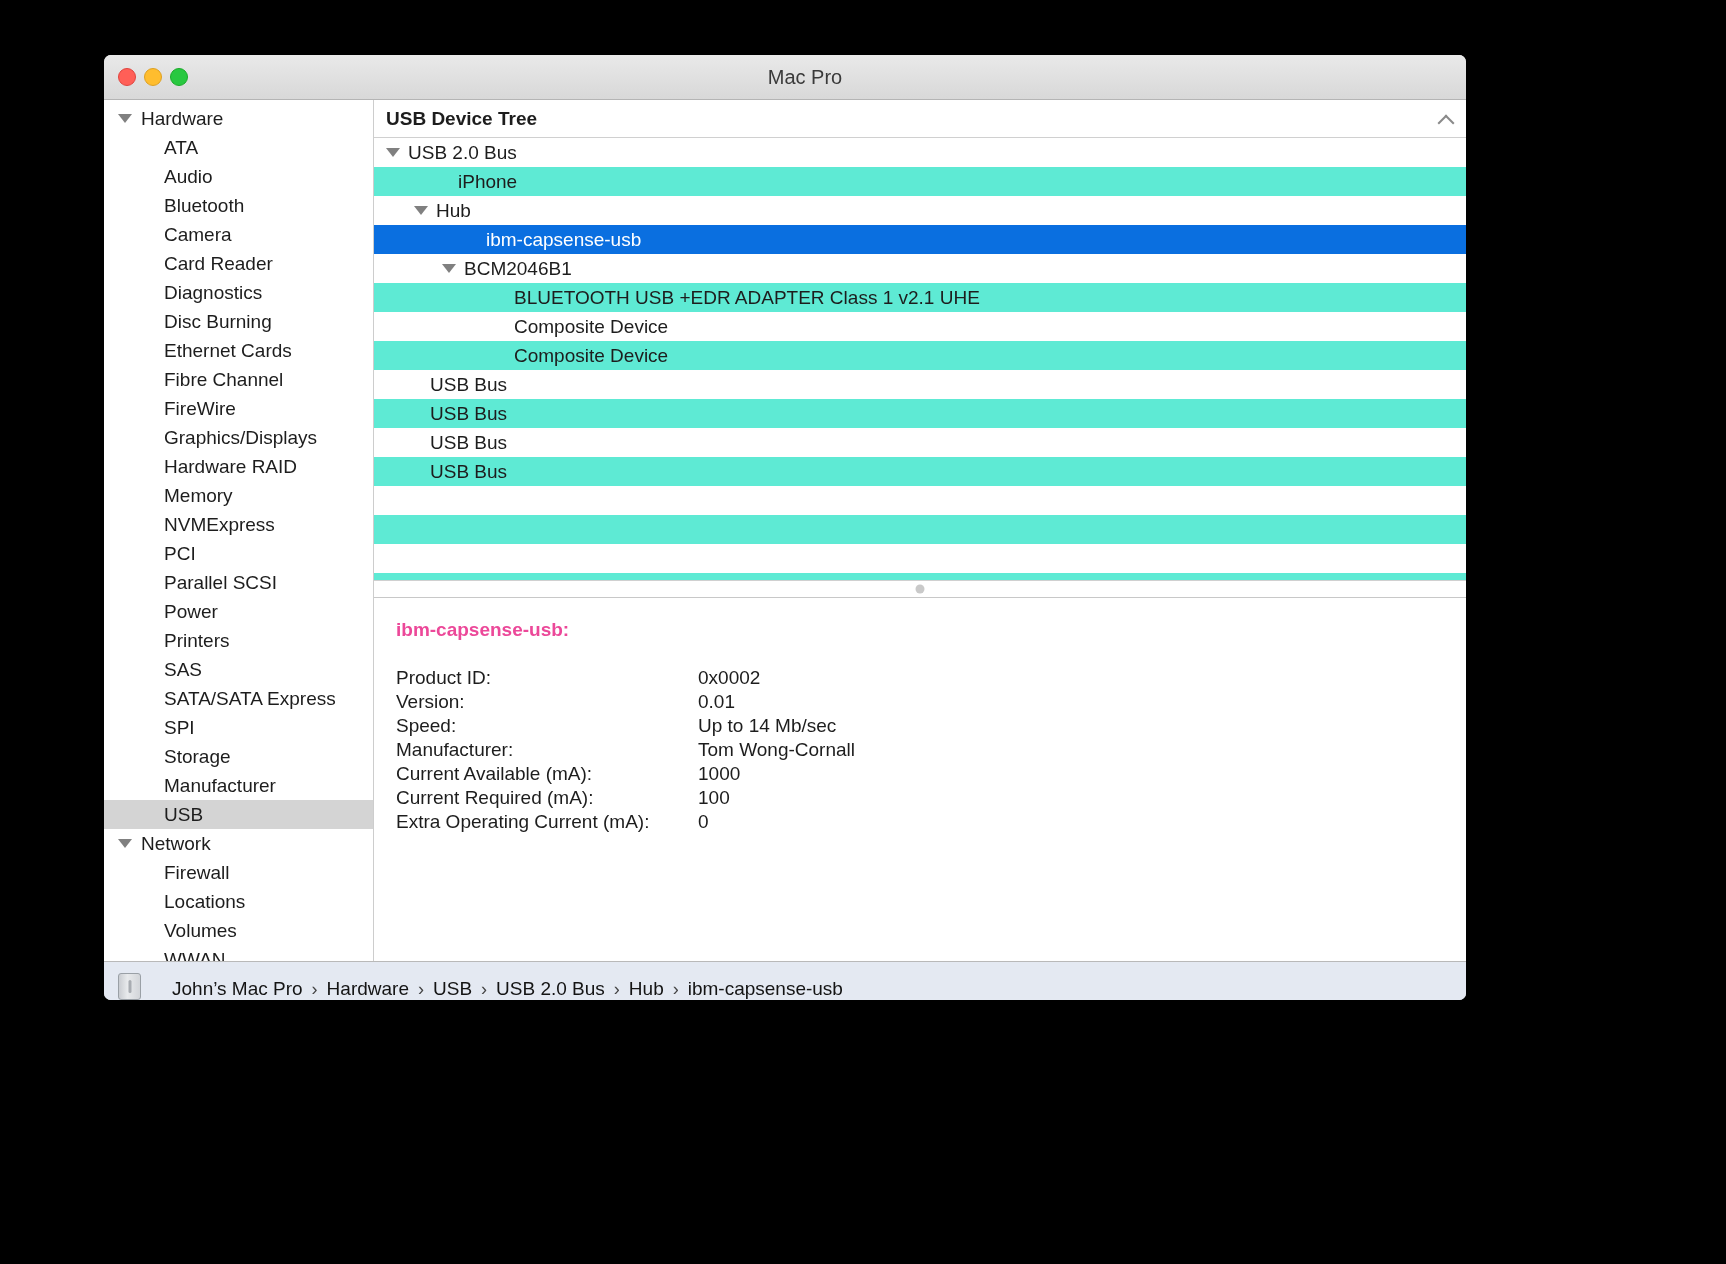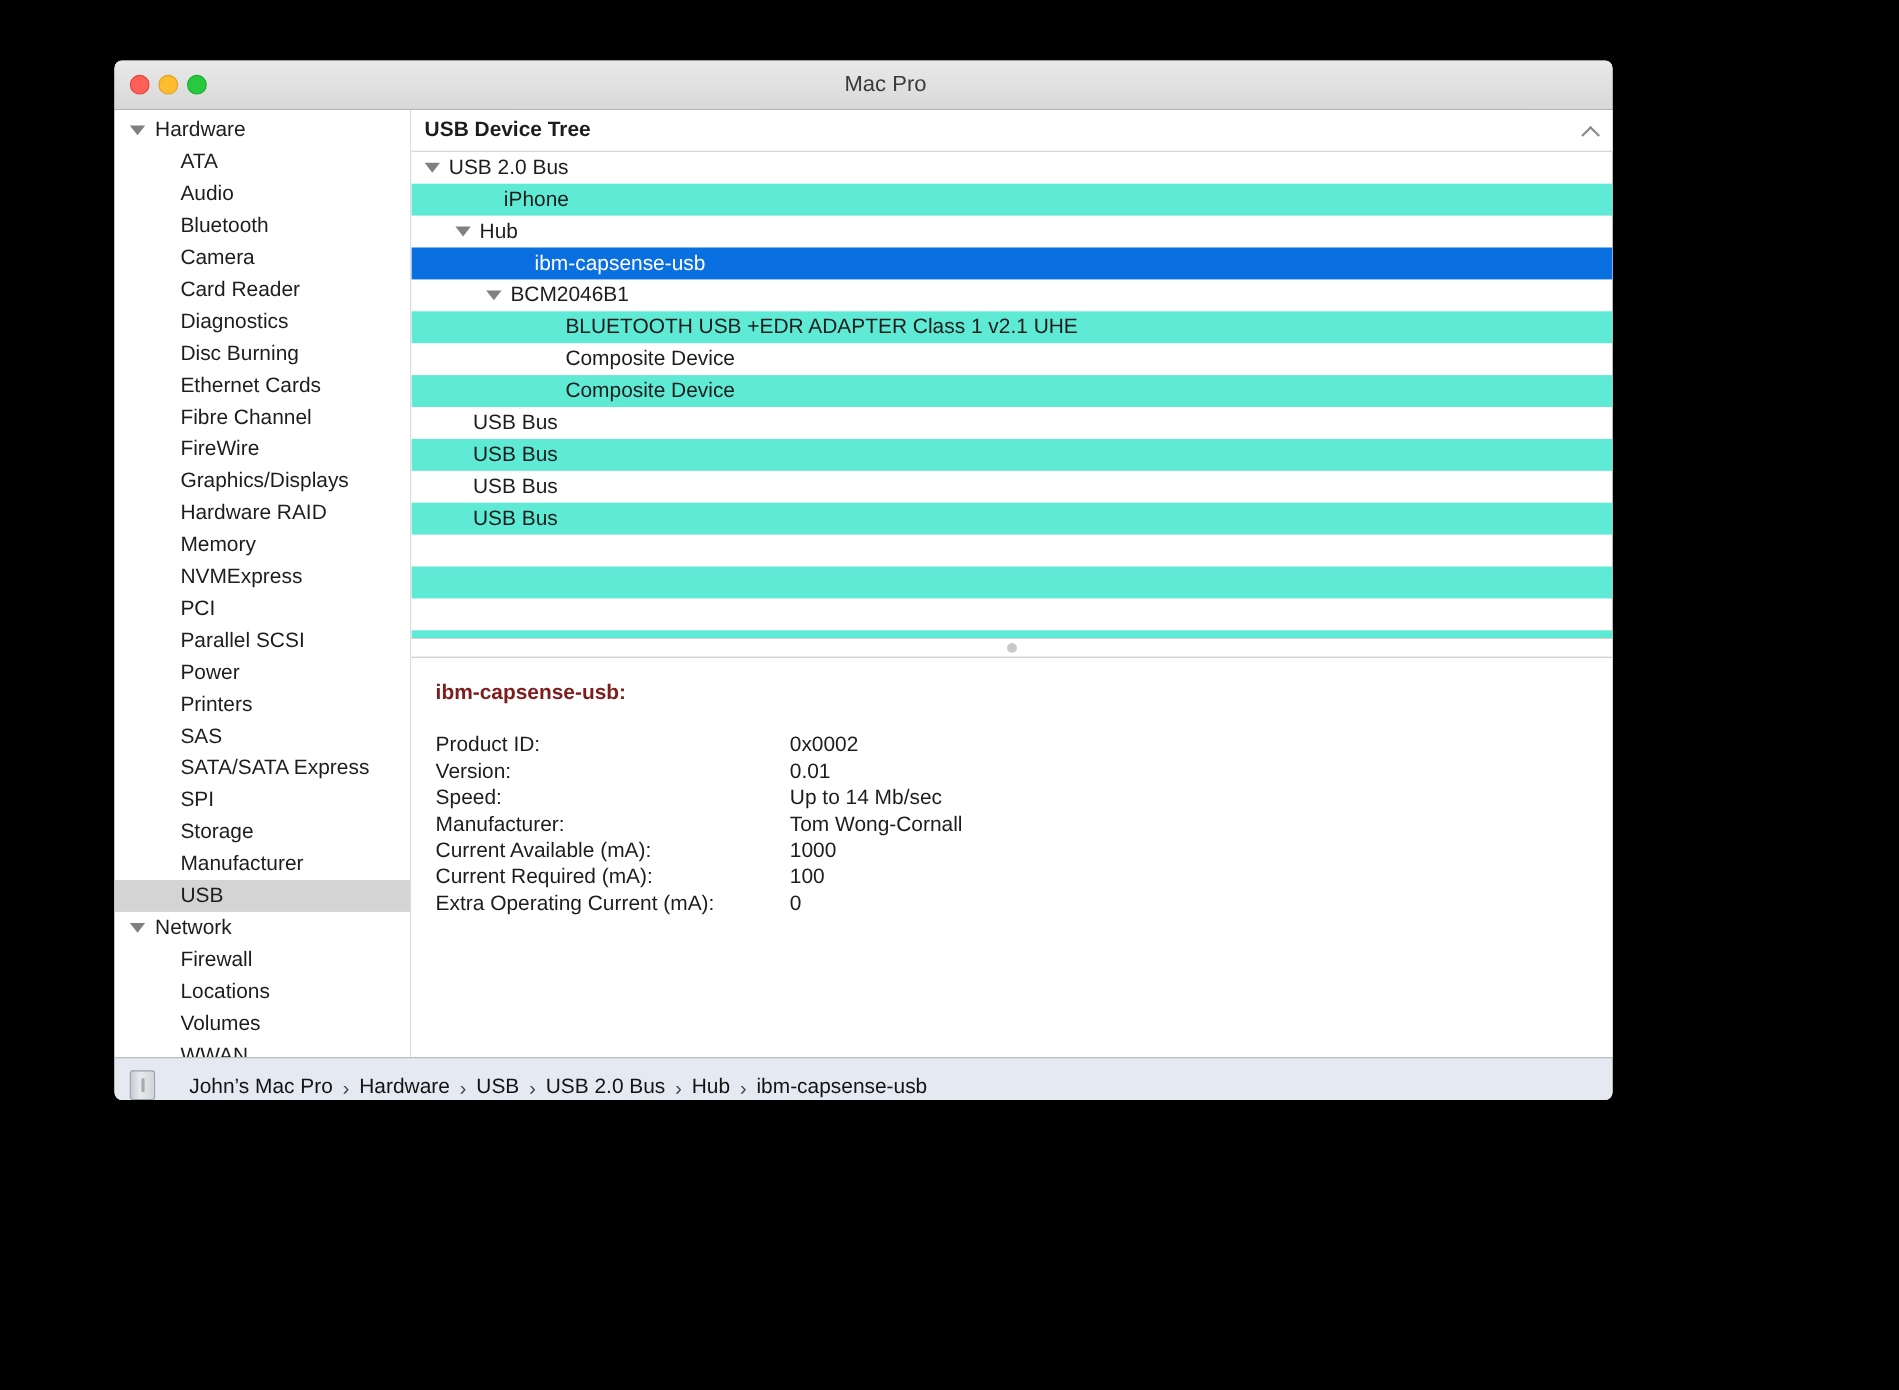--- a/index.html
+++ b/index.html
@@ -122,24 +122,24 @@
     width: 9px; height: 9px; border-radius: 50%;
     background: #c9c9c9;
   }
   .info {
     flex: 1 1 auto;
     background: #ffffff;
     padding: 21px 0 0 22px;
     overflow: hidden;
     min-height: 0;
   }
-  .info-title { font-size: 19px; font-weight: bold; color: #7f1d1d; margin-bottom: 26px; }
+  .info-title { font-size: 19px; font-weight: bold; color: #ec4899; margin-bottom: 26px; }
   .prow { display: flex; height: 24px; font-size: 19px; color: #1d1d1d; }
   .plabel { width: 302px; flex: 0 0 302px; }
-  .pvalue { flex: 1 1 auto; margin-left: 20px; }
+  .pvalue { flex: 1 1 auto; }
   
   .crumbbar {
     height: 39px; flex: 0 0 39px;
     background: #e4e9f2;
     border-top: 1px solid #b9b9b9;
     display: flex; align-items: flex-end;
     padding-left: 14px;
     gap: 18px;
   }
   .mac-icon {

